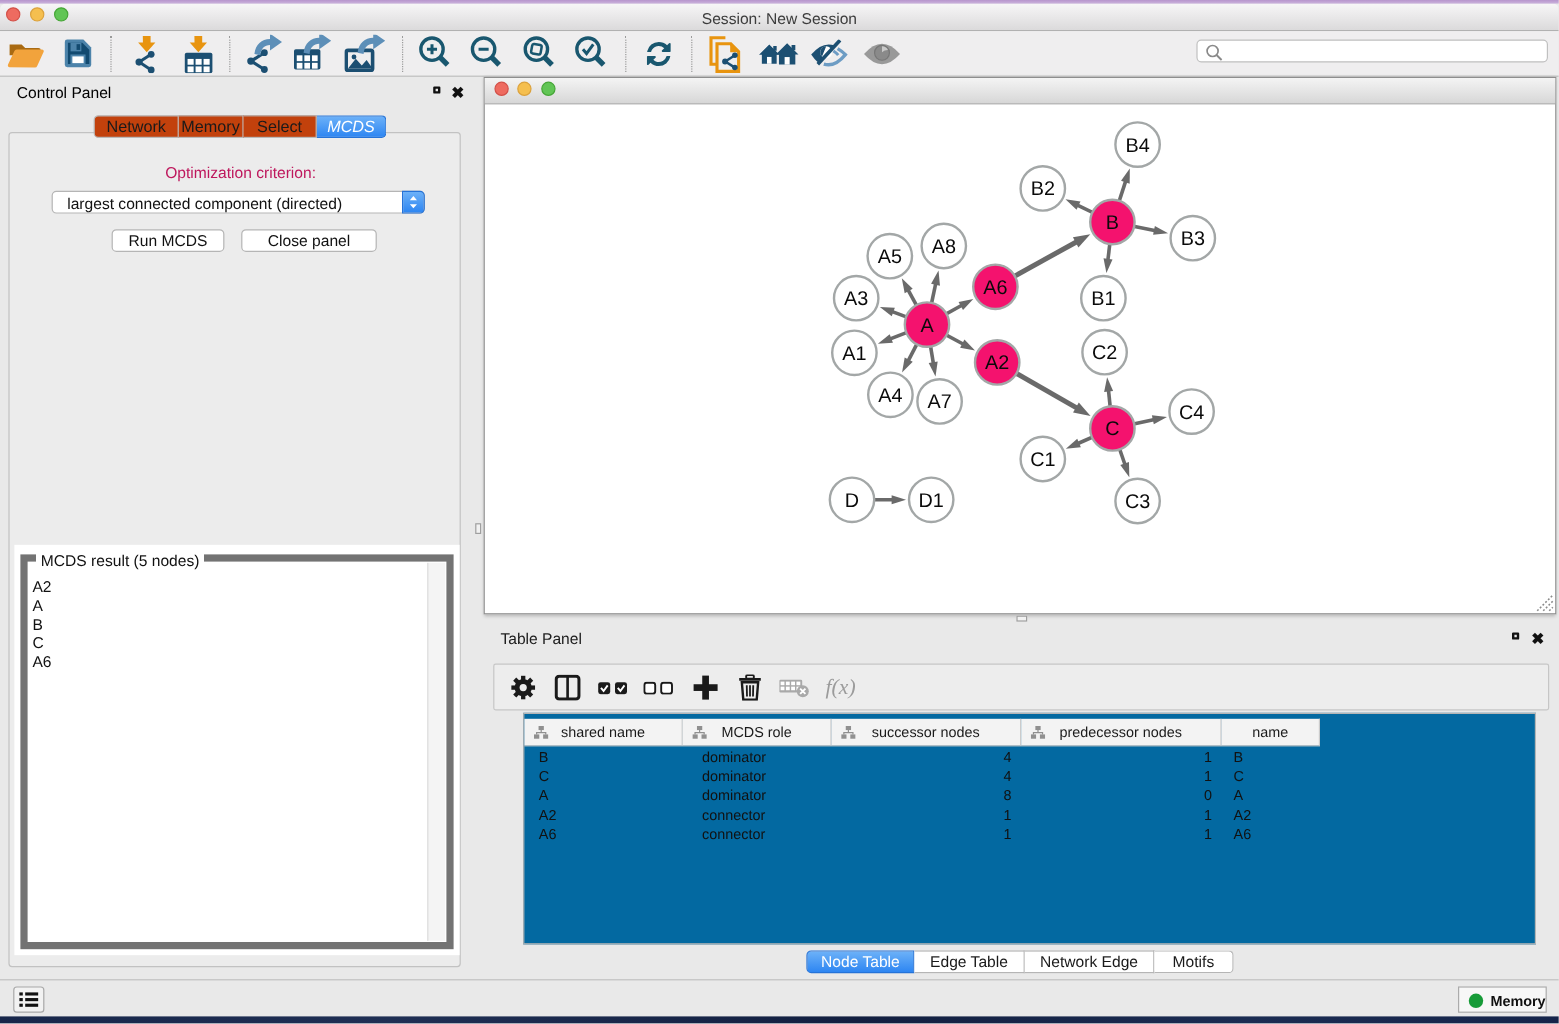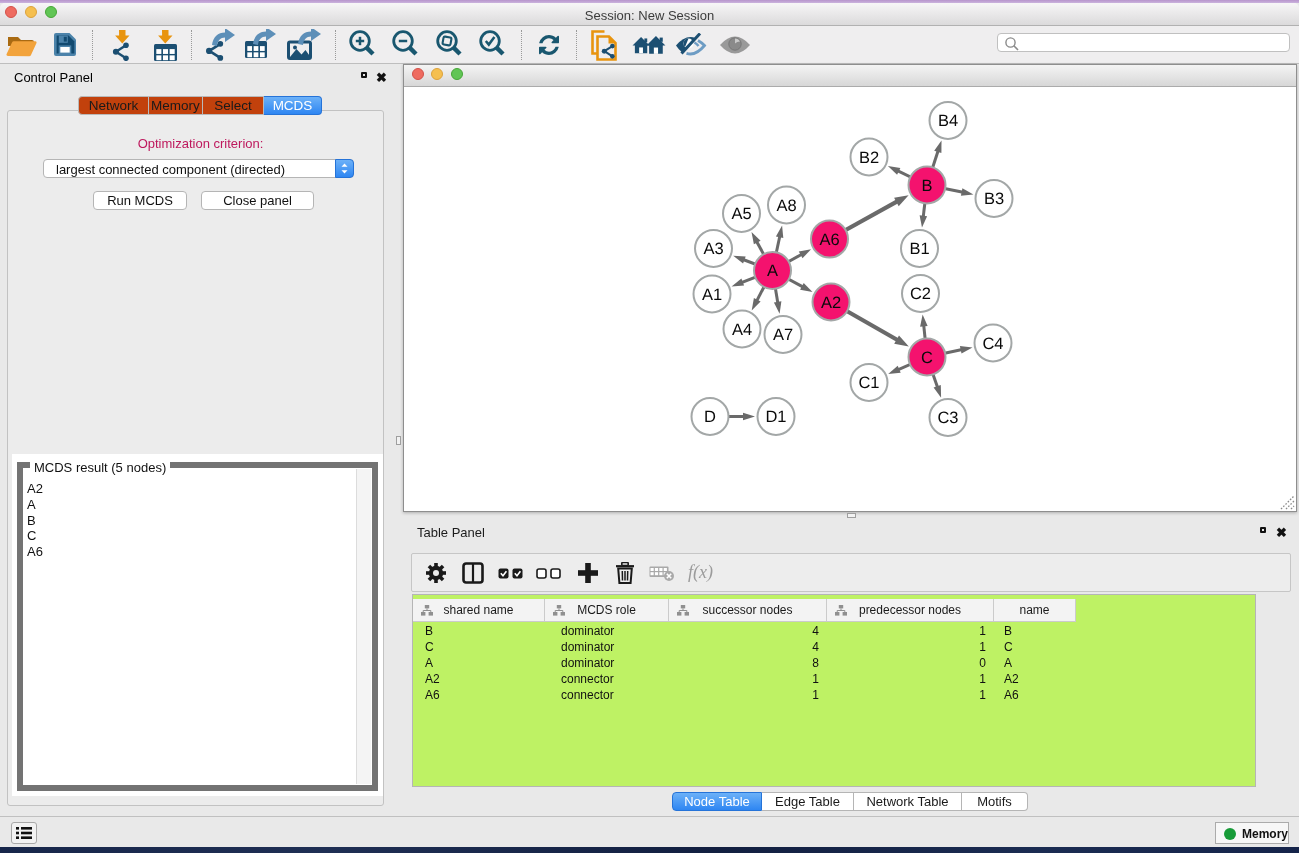--- a/index.html
+++ b/index.html
@@ -47,21 +47,21 @@
 #membtn { left:1215px; top:822px; width:74px; height:22px; background:#f7f7f7; border:1px solid #ababab; font-size:12px; color:#111;font-weight:bold; }
 #membtn .dot { position:absolute; left:8px; top:5px; width:12px; height:12px; border-radius:50%; background:#179b38; }
 #membtn .lbl { position:absolute; left:26px; top:4px; }
 
 #netwin { left:403px; top:64px; width:894px; height:448px; background:#fff; border:1px solid #8e8e8e; box-shadow:0 1px 3px rgba(0,0,0,0.25); }
 #nethead { position:absolute; left:0; top:0; right:0; height:22px; background:linear-gradient(#f4f4f4,#d7d7d7); border-bottom:1px solid #ababab; }
 #nethead .t { position:absolute; left:0; right:0; top:4px; text-align:center; font-size:13px; font-weight:bold; color:#222; }
 
 #tpHead { left:417px; top:525px; font-size:13px; color:#1c1c1c; }
 #tpToolbar { left:411px; top:553px; width:880px; height:39px; background:#ededed; border:1px solid #c6c6c6; border-radius:2px; }
-#tbl { left:412px; top:594px; width:844px; height:193px; background:#bef264; border:1px solid #b5b5b5; }
+#tbl { left:436px; top:594px; width:844px; height:193px; background:#0369a1; border:1px solid #b5b5b5; }
 .th { position:absolute; top:4px; height:22px; background:#f3f3f3; border-right:1px solid #cbcbcb; font-size:12px; color:#1a1a1a; }
 .th .lbl { position:absolute; top:4px; width:100%; text-align:center; }
 .td { position:absolute; font-size:12px; color:#111; height:16px; line-height:16px; }
 .bt { position:absolute; top:792px; height:19px; background:#fff; border:1px solid #b5b5b5; border-left:none; font-size:13px; color:#1a1a1a; text-align:center; line-height:17px; }
 .bt.first { border-left:1px solid #b5b5b5; border-radius:4px 0 0 4px; }
 .bt.last { border-radius:0 4px 4px 0; }
 .bt.sel { background:linear-gradient(#6cb1f8,#2e86f2); color:#fff; border-color:#2573d8; }
 text { font-family:"Liberation Sans", sans-serif; text-rendering:geometricPrecision; }
 svg { shape-rendering:geometricPrecision; }
 </style>
@@ -212,21 +212,21 @@
     </div>
 </div>
 
 <div class="abs" id="cpHead">Control Panel</div>
 <div class="floatbtn" style="left:361px; top:72px;"></div>
 <div class="closex" style="left:376px; top:70px;">✖</div>
 <div class="abs" id="cpPanel"></div>
 <div class="tab first" style="left:78px; width:71px;">Network</div>
 <div class="tab" style="left:149px; width:54px;">Memory</div>
 <div class="tab" style="left:203px; width:61px;">Select</div>
-<div class="tab last sel" style="left:264px; width:58px;">MCDS</div>
+<div class="tab last sel" style="left:264px; width:58px;font-style:italic;">MCDS</div>
 <div class="abs" id="optlabel">Optimization criterion:</div>
 <div class="abs" id="combo">
   <div class="txt">largest connected component (directed)</div>
   <div class="step">
       <svg width="17" height="17" viewBox="0 0 17 17" style="position:absolute;left:0;top:0">
 <path d="M5.5 6.8 L8.5 3.4 L11.5 6.8 z" fill="#fff"></path>
 <path d="M5.5 10.2 L8.5 13.6 L11.5 10.2 z" fill="#fff"></path>
       </svg>
     </div>
 </div>
@@ -464,21 +464,21 @@
     <div class="td" style="left:553px;top:76px;width:20px;text-align:right">1</div>
     <div class="td" style="left:591px;top:76px">A2</div>
     <div class="td" style="left:12px;top:92px">A6</div>
     <div class="td" style="left:148px;top:92px">connector</div>
     <div class="td" style="left:386px;top:92px;width:20px;text-align:right">1</div>
     <div class="td" style="left:553px;top:92px;width:20px;text-align:right">1</div>
     <div class="td" style="left:591px;top:92px">A6</div>
 </div>
 <div class="bt first sel" style="left:672px; width:90px;">Node Table</div>
 <div class="bt" style="left:762px; width:92px;">Edge Table</div>
-<div class="bt" style="left:854px; width:108px;">Network Table</div>
+<div class="bt" style="left:854px; width:108px;">Network Edge</div>
 <div class="bt last" style="left:962px; width:66px;">Motifs</div>
 
 <div class="abs" style="left:396px;top:436px;width:5px;height:9px;background:#f2f2f2;border:1px solid #9f9f9f"></div>
 <div class="abs" style="left:847px;top:513px;width:9px;height:5px;background:#f2f2f2;border:1px solid #9f9f9f"></div>
 
 <div class="abs" id="statusbar"></div>
 <div class="abs" id="listbtn">
     <svg width="16" height="14" viewBox="0 0 16 14" style="position:absolute;left:4px;top:3px">
 <rect x="0" y="1" width="3" height="2.6" fill="#111"></rect>
       <rect x="5" y="1" width="11" height="2.6" fill="#111"></rect>

